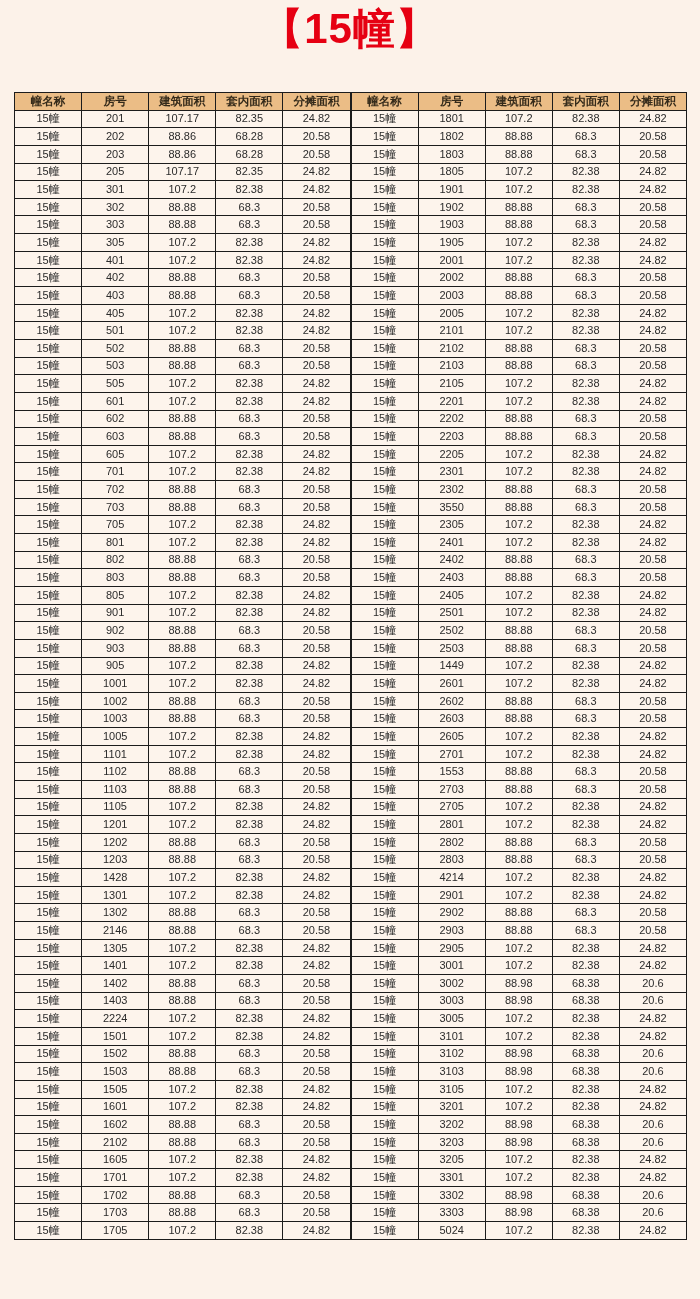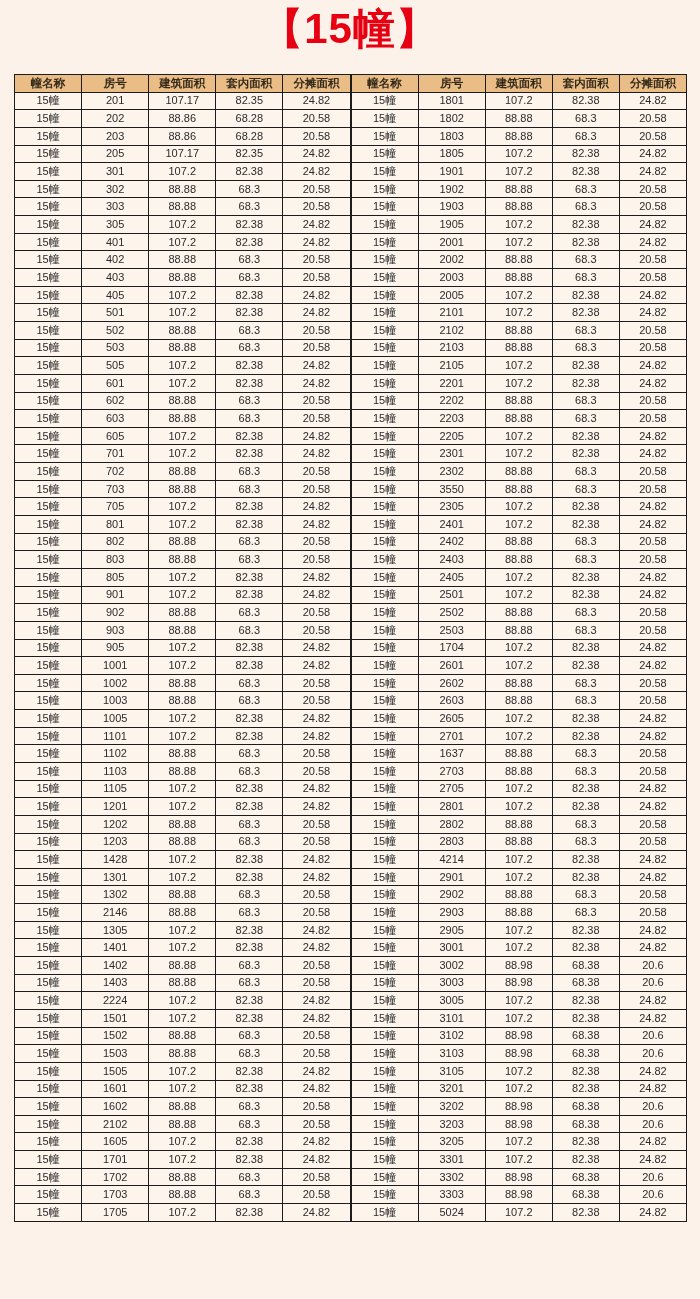--- a/index.html
+++ b/index.html
@@ -7,21 +7,21 @@
     padding: 0;
   }
   body {
     width: 700px;
     height: 1299px;
     background: #fcf2e9;
     font-family: "Liberation Sans", "DejaVu Sans", sans-serif;
     overflow: hidden;
   }
   .title {
-    height: 74px;
+    height: 92px;
     box-sizing: border-box;
     padding-top: 6px;
     text-align: center;
     font-size: 42px;
     font-weight: 700;
     color: #e60012;
     letter-spacing: 1px;
     line-height: 1.1;
   }
   .tables-wrap {
@@ -750,21 +750,21 @@
         </tr>
         <tr>
           <td>15幢</td>
           <td>2503</td>
           <td>88.88</td>
           <td>68.3</td>
           <td>20.58</td>
         </tr>
         <tr>
           <td>15幢</td>
-          <td>1704</td>
+          <td>1449</td>
           <td>107.2</td>
           <td>82.38</td>
           <td>24.82</td>
         </tr>
         <tr>
           <td>15幢</td>
           <td>2601</td>
           <td>107.2</td>
           <td>82.38</td>
           <td>24.82</td>
@@ -792,21 +792,21 @@
         </tr>
         <tr>
           <td>15幢</td>
           <td>2701</td>
           <td>107.2</td>
           <td>82.38</td>
           <td>24.82</td>
         </tr>
         <tr>
           <td>15幢</td>
-          <td>1637</td>
+          <td>1553</td>
           <td>88.88</td>
           <td>68.3</td>
           <td>20.58</td>
         </tr>
         <tr>
           <td>15幢</td>
           <td>2703</td>
           <td>88.88</td>
           <td>68.3</td>
           <td>20.58</td>

